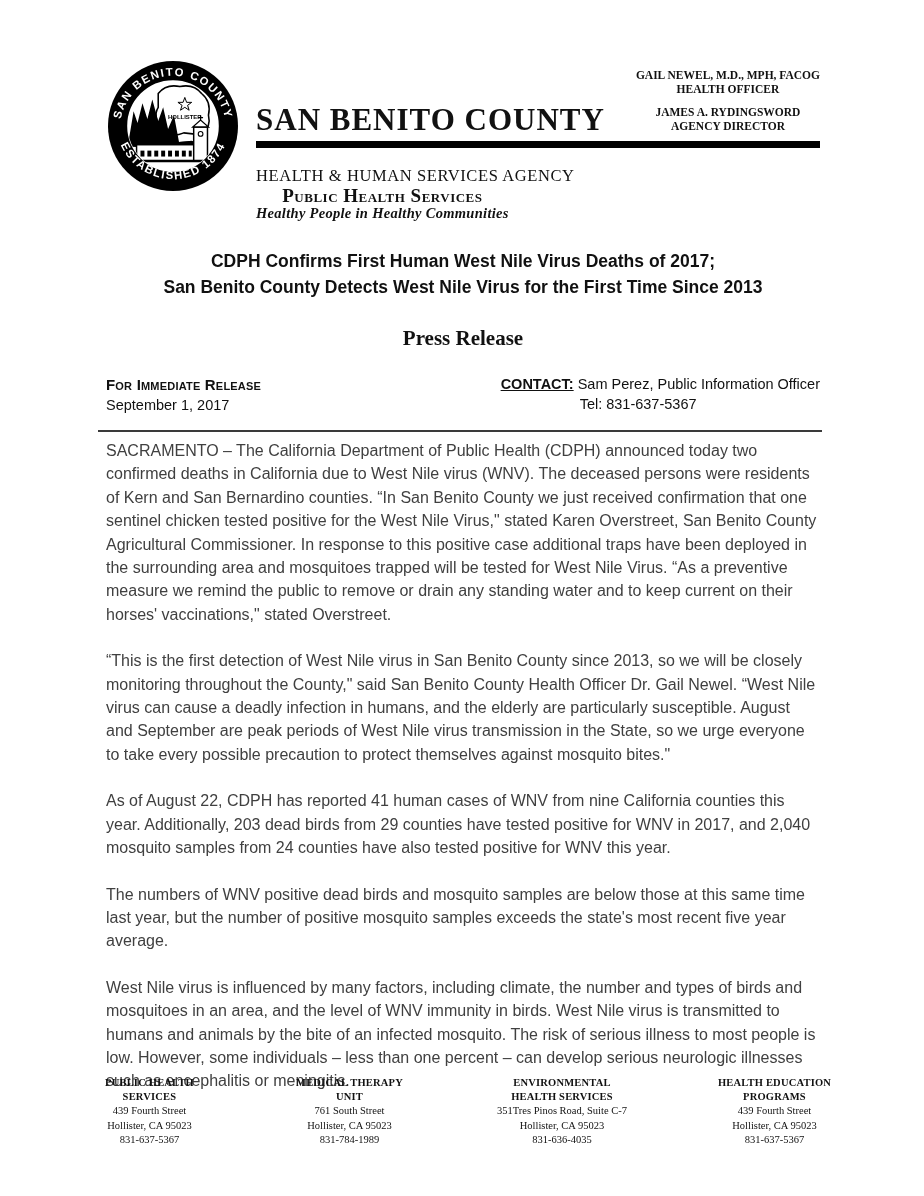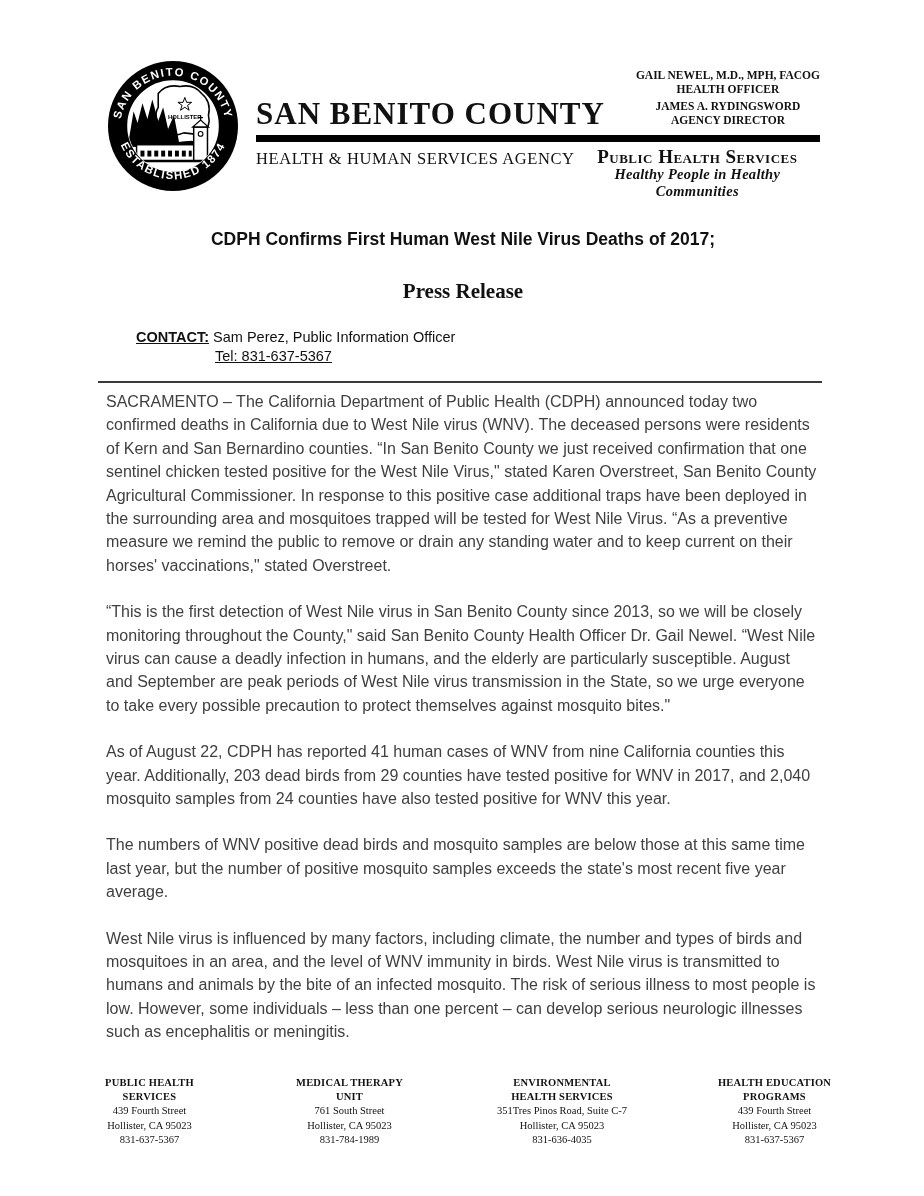--- a/index.html
+++ b/index.html
@@ -49,31 +49,32 @@
     white-space: nowrap;
   }
   .officials {
     text-align: center;
     font-family: "Liberation Serif", serif;
     font-weight: bold;
     font-size: 11.5px;
     line-height: 1.25;
     padding-bottom: 5px;
   }
-  .official + .official { margin-top: 2px; }
+  .official + .official { margin-top: 8px; }
   .header-bar {
     height: 7px;
     background: #000;
     margin-top: 2px;
   }
   .header-bottom {
     display: flex;
     justify-content: space-between;
     align-items: flex-start;
-    margin-top: 5px;
+    margin-top: 16px;
+    flex-direction: column;
   }
   .agency-subtitle {
     font-family: "Liberation Serif", serif;
     font-size: 16.5px;
     letter-spacing: 0.6px;
     white-space: nowrap;
     padding-top: 2px;
   }
   .dept { text-align: center; }
   .dept-name {
@@ -122,21 +123,21 @@
     font-variant: small-caps;
     font-size: 15px;
     letter-spacing: 0.2px;
   }
   .release-date { margin-top: 1px; }
   .release-right { text-align: left; margin-left: 30px; }
   .contact-label {
     font-weight: bold;
     text-decoration: underline;
   }
-  .contact-tel { padding-left: 79px; text-decoration: underline; }
+  .contact-tel { padding-left: 79px; }
 
   .rule {
     margin-top: 14px;
     height: 2px;
     background: #3a3a3a;
     margin-left: -8px;
     margin-right: -2px;
   }
 
   
@@ -252,25 +253,30 @@
         <div class="dept">
           <div class="dept-name">Public Health Services</div>
           <div class="tagline">Healthy People in Healthy Communities</div>
         </div>
       </div>
     </div>
   </div>
 
   <div class="headline">
     <div>CDPH Confirms First Human West Nile Virus Deaths of 2017;</div>
+    <div>San Benito County Detects West Nile Virus for the First Time Since 2013</div>
   </div>
 
   <div class="press-release">Press Release</div>
 
   <div class="release-row">
+    <div class="release-left">
+      <div class="fir">For Immediate Release</div>
+      <div class="release-date">September 1, 2017</div>
+    </div>
     <div class="release-right">
       <div>
         <span class="contact-label">CONTACT:</span>
         <span>Sam Perez, Public Information Officer</span>
       </div>
       <div class="contact-tel">Tel: 831-637-5367</div>
     </div>
   </div>
 
   <div class="rule"></div>

